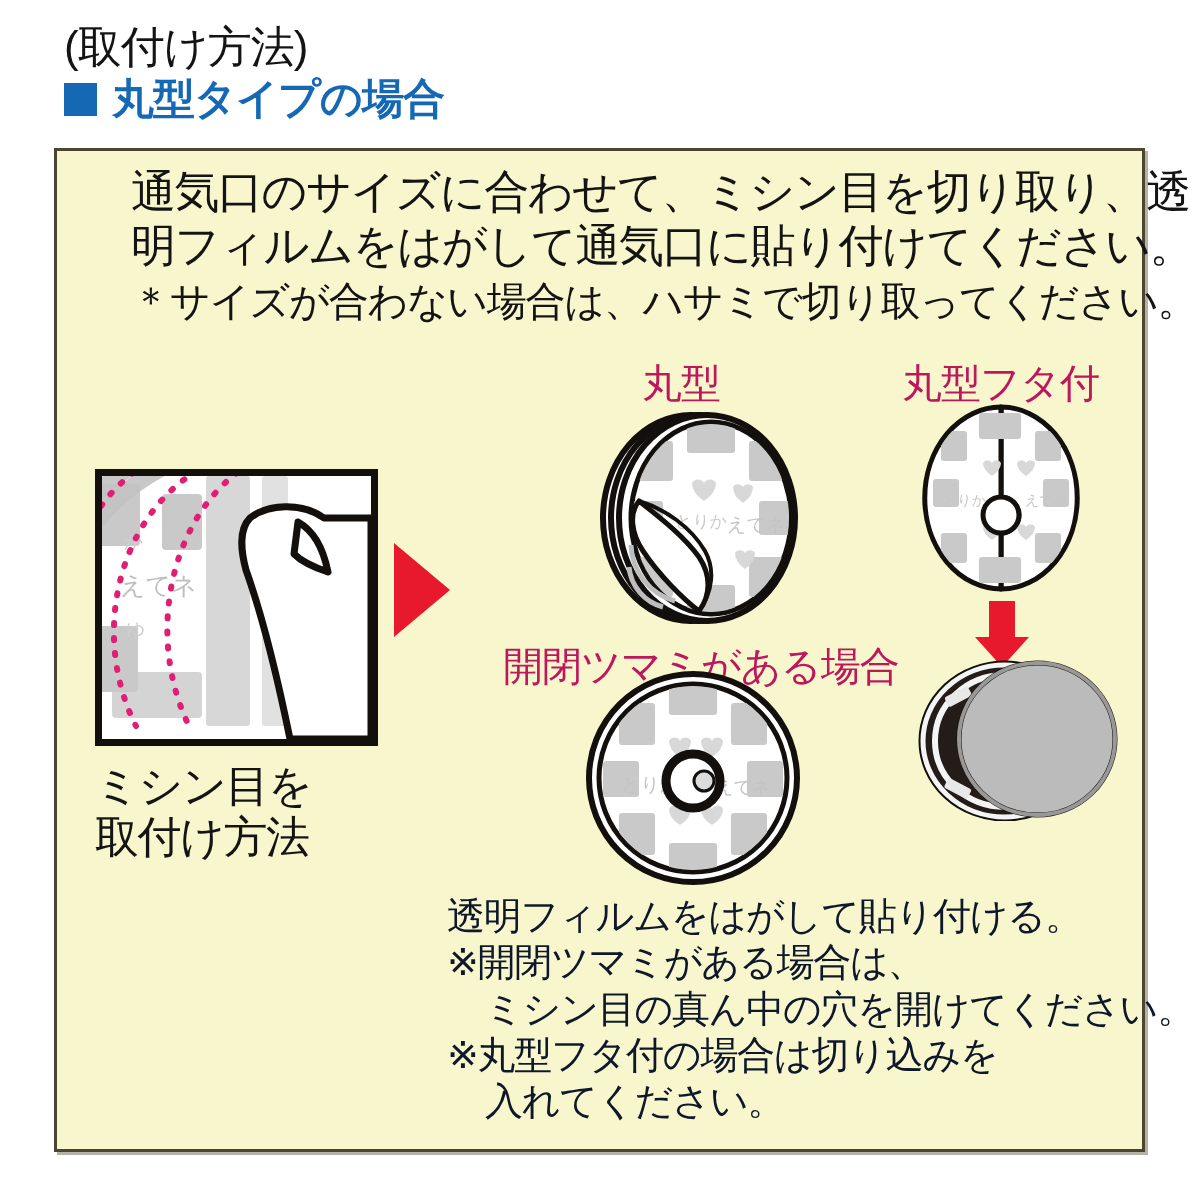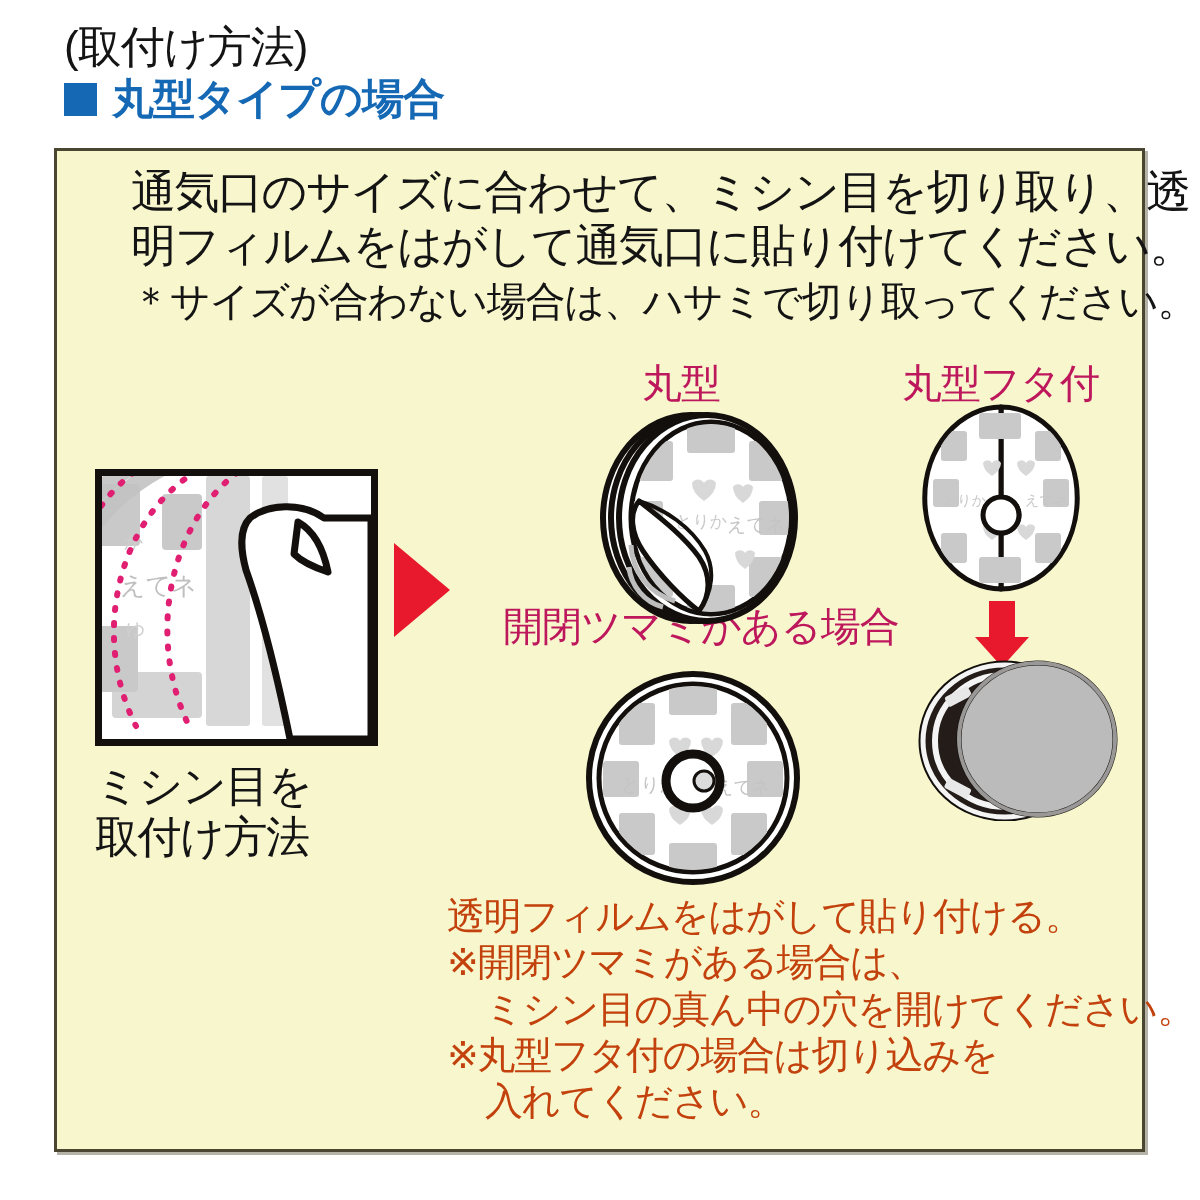--- a/index.html
+++ b/index.html
@@ -127,39 +127,39 @@
     position: absolute;
     font-size: 40px;
     line-height: 1;
     color: #be185d;
     font-weight: 500;
     letter-spacing: -1px;
     white-space: nowrap;
   }
   #label-round        { left: 585px; top: 212px; }
   #label-round-lid    { left: 845px; top: 212px; }
-  #label-knob         { left: 446px; top: 455px; }
+  #label-knob         { left: 446px; top: 495px; }
 
   
   .fig-svg { position: absolute; }
   #fig-round     { left: 530px; top: 254px; }
   #fig-round-lid { left: 840px; top: 250px; }
   #fig-knob      { left: 520px; top: 512px; }
 
   
   #bottom-notes {
     position: absolute;
     left: 390px;
     top: 742px;
     width: 690px;
   }
   .note-line {
     font-size: 38px;
     line-height: 1.22;
-    color: #c2410c;
+    color: #0f172a;
     font-weight: 500;
     letter-spacing: -1.3px;
     white-space: nowrap;
   }
   .note-line.indent { padding-left: 38px; }
 </style>
 </head>
 <body>
 
 <div id="heading-block">

